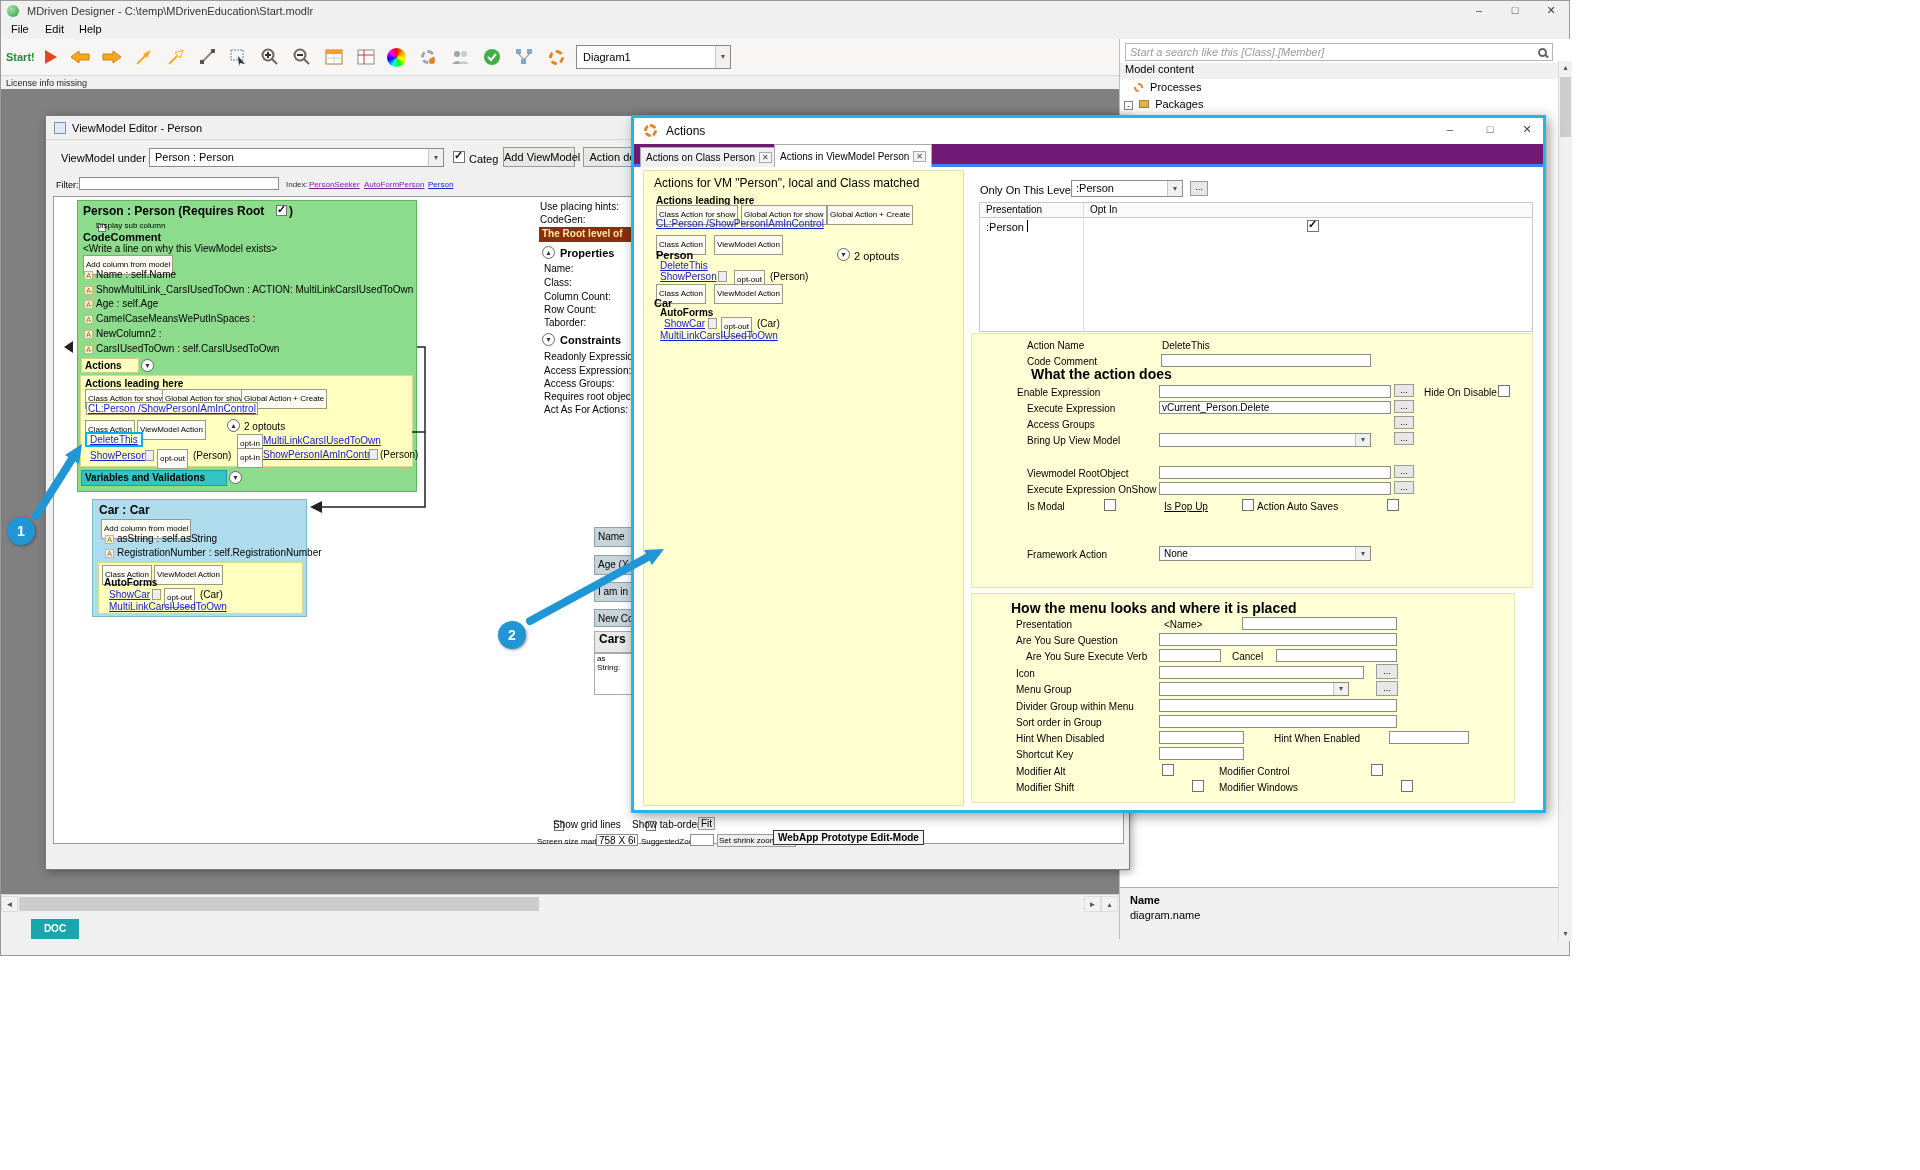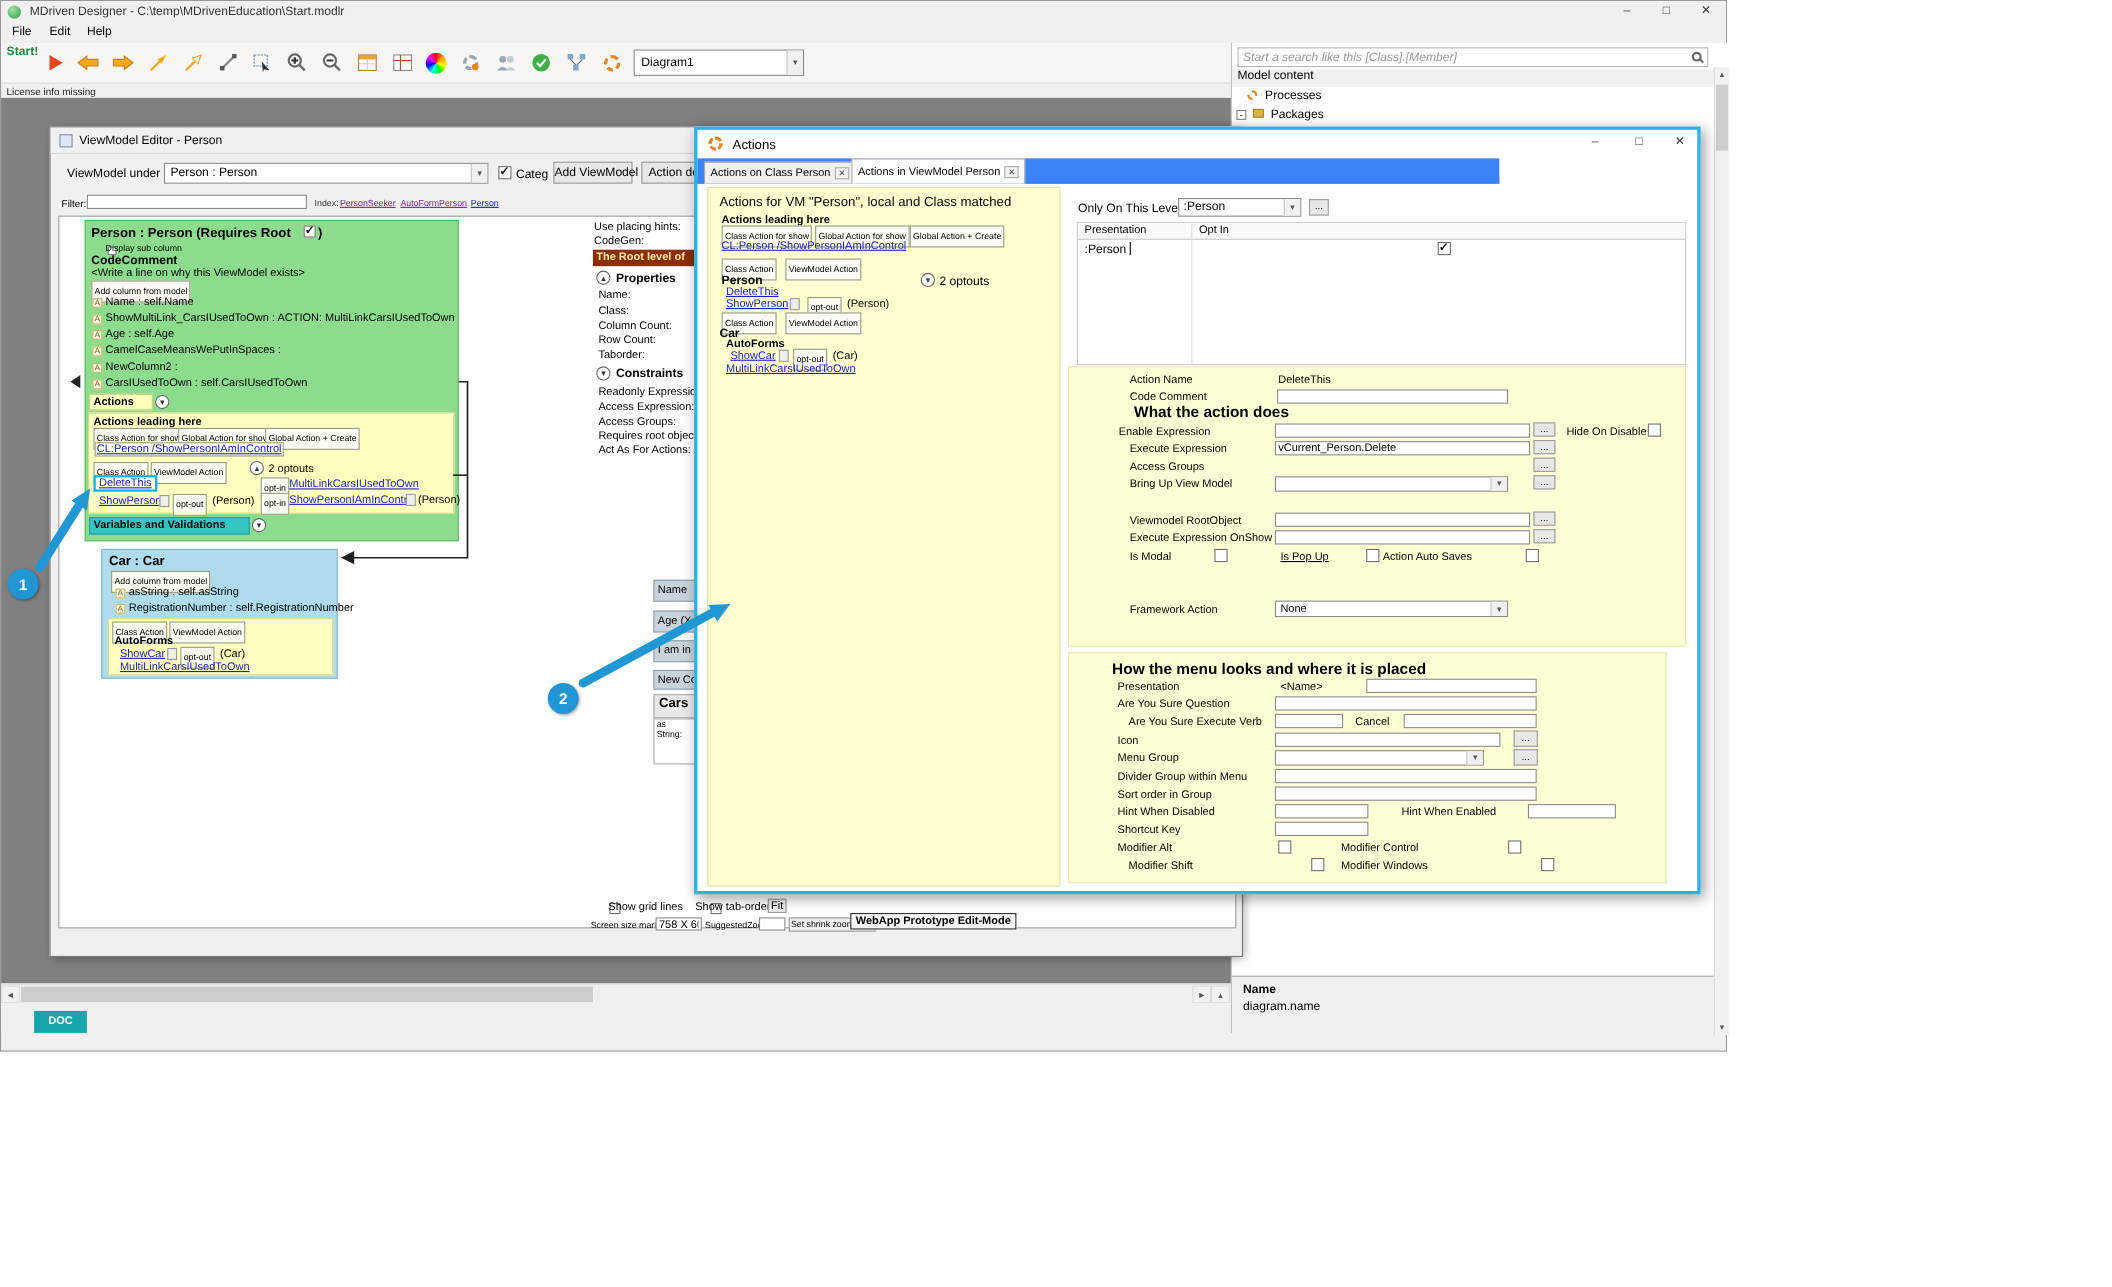--- a/index.html
+++ b/index.html
@@ -47,21 +47,21 @@
     <span class="abs winbtn" style="left:1534px;top:0;">✕</span>
   </div>
 
   <div class="abs" style="left:0;top:20px;width:1568px;height:18px;background:#f0f0f0;">
     <span class="abs f11" style="left:10px;top:2px;">File</span>
     <span class="abs f11" style="left:44px;top:2px;">Edit</span>
     <span class="abs f11" style="left:78px;top:2px;">Help</span>
   </div>
 
   <div class="abs" style="left:0;top:38px;width:1118px;height:37px;background:#f7f6f5;border-bottom:1px solid #d8d8d8;">
-    <span class="abs b f11" style="left:5px;top:2px;color:#1d8c3c;">Start!</span>
+    <span class="abs b f11" style="left:5px;top:12px;color:#1d8c3c;">Start!</span>
     <span class="abs icon24" style="left:36px;top:6px;">
         <svg width="18" height="18">
           <polygon points="4,2 16,9 4,16" fill="#e2471d"></polygon>
         </svg>
       </span>
     <span class="abs icon24" style="left:66px;top:6px;">
         <svg width="20" height="16">
           <path d="M1 8 L9 2 V5 H19 V11 H9 V14 Z" fill="#f6a821" stroke="#c97f12"></path>
         </svg>
       </span>
@@ -355,21 +355,21 @@
   <span class="abs f10 b" style="left:727px;top:714px;border:1px solid #333;background:#f5f5f5;padding:1px 4px;">WebApp Prototype Edit-Mode</span>
 </div>
 
 <div class="abs" style="left:631px;top:115px;width:915px;height:698px;background:#fff;border:3px solid #26b3e6;box-shadow:3px 3px 12px rgba(0,0,0,.4);z-index:20;">
   <span class="abs gearring" style="left:10px;top:6px;width:13px;height:13px;"></span>
   <span class="abs f12" style="left:32px;top:6px;">Actions</span>
   <span class="abs winbtn" style="left:800px;top:2px;">–</span>
   <span class="abs winbtn" style="left:840px;top:2px;">□</span>
   <span class="abs winbtn" style="left:877px;top:2px;">✕</span>
 
-  <div class="abs" style="left:0;top:26px;width:729px;height:23px;border-bottom:6px solid #3b82f6;background:#3b82f6;">
+  <div class="abs" style="left:0;top:26px;width:909px;height:23px;border-bottom:3px solid #3b82f6;background:#701a75;">
     <div class="abs tab" style="left:6px;top:3px;height:20px;background:#f0f0f0;border:1px solid #aaa;border-bottom:none;">
       <span class="f10">Actions on Class Person</span>
       <span class="xico"></span>
     </div>
     <div class="abs tab" style="left:140px;top:0;height:23px;background:#fff;border:1px solid #aaa;border-bottom:none;">
       <span class="f10">Actions in ViewModel Person</span>
       <span class="xico"></span>
     </div>
   </div>
 
@@ -485,21 +485,21 @@
     <span class="abs f10" style="left:44px;top:139px;">Hint When Disabled</span>
     <input class="abs inp" style="left: 187px; top: 137px; width: 85px; height: 13px;">
     <span class="abs f10" style="left:302px;top:139px;">Hint When Enabled</span>
     <input class="abs inp" style="left: 417px; top: 137px; width: 80px; height: 13px;">
     <span class="abs f10" style="left:44px;top:155px;">Shortcut Key</span>
     <input class="abs inp" style="left: 187px; top: 153px; width: 85px; height: 13px;">
     <span class="abs f10" style="left:44px;top:172px;">Modifier Alt</span>
     <span class="abs cb" style="left:190px;top:170px;"></span>
     <span class="abs f10" style="left:247px;top:172px;">Modifier Control</span>
     <span class="abs cb" style="left:384px;top:170px;"></span>
-    <span class="abs f10" style="left:44px;top:188px;margin-left:10px;">Modifier Shift</span>
+    <span class="abs f10" style="left:44px;top:188px;">Modifier Shift</span>
     <span class="abs cb" style="left:190px;top:186px;"></span>
     <span class="abs f10" style="left:247px;top:188px;">Modifier Windows</span>
     <span class="abs cb" style="left:384px;top:186px;"></span>
   </div>
 </div>
 
 <svg class="abs" width="1920" height="1170" style="left:0;top:0;z-index:40;pointer-events:none;">
   <line x1="36" y1="516" x2="72" y2="459" stroke="#2097d4" stroke-width="8" stroke-linecap="round"></line>
   <polygon points="82,444 79,464 65,455" fill="#2097d4"></polygon>
   <line x1="530" y1="621" x2="648" y2="557" stroke="#2097d4" stroke-width="8" stroke-linecap="round"></line>

